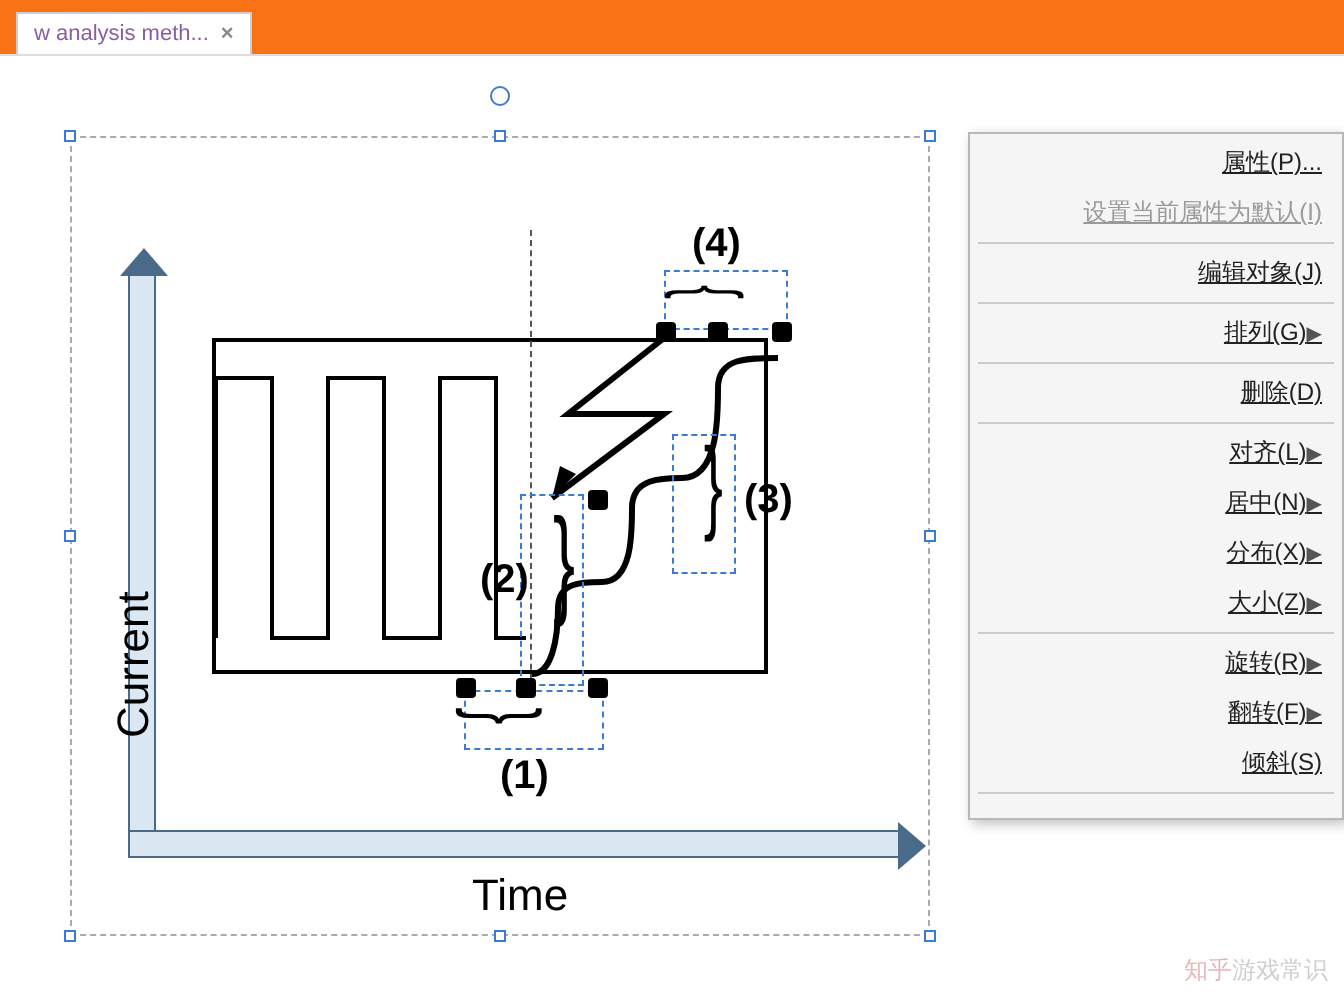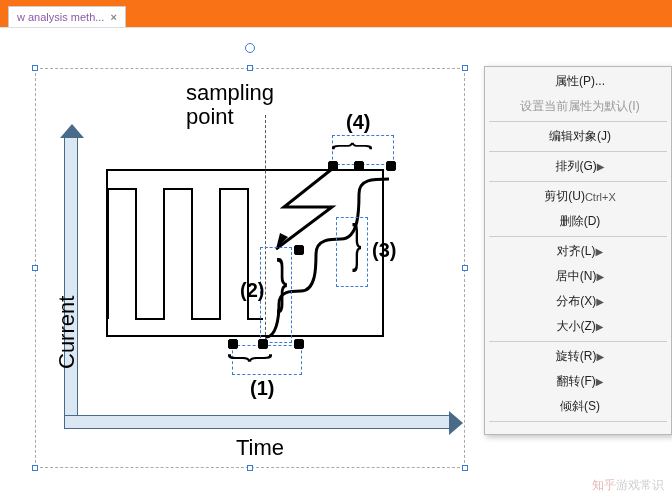--- a/index.html
+++ b/index.html
@@ -15,21 +15,21 @@
   .obj-box { position: absolute; border: 1px dashed #3a7bd5; }
   .axis-label { position: absolute; font-family: Arial; font-size: 22px; color: #000; }
   .y-label { transform: rotate(-90deg); transform-origin: left top; }
   .big-arrow { position: absolute; background: #dbe7f3; border: 1.5px solid #4a6a8a; }
   .chart-frame { position: absolute; border: 2px solid #000; background: #fff; }
   .waveform { position: absolute; }
   .num-label { position: absolute; font-family: Arial; font-size: 20px; font-weight: bold; }
   .brace { position: absolute; font-family: Arial; font-size: 36px; line-height: 1; user-select: none; }
   .dashed-v { position: absolute; border-left: 1.5px dashed #555; }
   .ctx-menu { position: absolute; top: 38px; right: 0; width: 188px; background: #f5f5f5; border: 1px solid #b8b8b8; box-shadow: 2px 2px 6px rgba(0,0,0,.25); padding: 2px 0; font-size: 12px; z-index: 100; }
-  .ctx-item { padding: 4px 10px 4px 14px; display: flex; justify-content: center; align-items: center; cursor: default; color: #222; }
+  .ctx-item { padding: 4px 10px 4px 14px; display: flex; justify-content: flex-end; align-items: center; cursor: default; color: #222; text-decoration: underline; }
   .ctx-item.highlight { background: #d6e4f2; }
   .ctx-item.disabled { color: #9a9a9a; }
   .ctx-sep { height: 1px; background: #ccc; margin: 2px 4px; }
   .ctx-arrow { color: #555; font-size: 10px; }
   .ctx-short { color: #555; font-size: 11px; }
   .right-clip { position: absolute; top: 100px; right: -30px; width: 60px; height: 300px; }
   .watermark { position: absolute; bottom: 6px; right: 56px; font-size: 12px; color: #d99; opacity: .7; }
   .watermark2 { position: absolute; bottom: 6px; right: 8px; font-size: 12px; color: #bbb; opacity: .7; }
 </style>
 </head>
@@ -48,22 +48,20 @@
     <div class="sel-handle" style="top:-4px;left:-4px"></div>
     <div class="sel-handle" style="top:-4px;left:50%;margin-left:-3px"></div>
     <div class="sel-handle" style="top:-4px;right:-4px"></div>
     <div class="sel-handle" style="top:50%;left:-4px;margin-top:-3px"></div>
     <div class="sel-handle" style="top:50%;right:-4px;margin-top:-3px"></div>
     <div class="sel-handle" style="bottom:-4px;left:-4px"></div>
     <div class="sel-handle" style="bottom:-4px;left:50%;margin-left:-3px"></div>
     <div class="sel-handle" style="bottom:-4px;right:-4px"></div>
     <div class="rot-handle" style="top:-26px;left:50%;margin-left:-5px"></div>
 
-    <div class="axis-label" style="top:12px;left:150px;white-space:pre;line-height:1.1">sampling
-point</div>
 
     <div class="big-arrow" style="left:28px;top:66px;width:14px;height:290px">
       <div style="position:absolute;top:-12px;left:-5px;width:0;height:0;border-left:12px solid transparent;border-right:12px solid transparent;border-bottom:14px solid #4a6a8a"></div>
     </div>
     <div class="axis-label y-label" style="top:300px;left:18px">Current</div>
 
     <div class="big-arrow" style="left:28px;top:346px;width:388px;height:14px">
       <div style="position:absolute;right:-12px;top:-5px;width:0;height:0;border-top:12px solid transparent;border-bottom:12px solid transparent;border-left:14px solid #4a6a8a"></div>
     </div>
     <div class="axis-label" style="top:366px;left:200px">Time</div>
@@ -132,24 +130,20 @@
       <div class="ctx-item">
         <span>编辑对象(J)</span>
       </div>
       <div class="ctx-sep"></div>
       <div class="ctx-item">
         <span>排列(G)</span>
         <span class="ctx-arrow">▶</span>
       </div>
       <div class="ctx-sep"></div>
       <div class="ctx-item">
-        <span>剪切(U)</span>
-        <span class="ctx-short">Ctrl+X</span>
-      </div>
-      <div class="ctx-item">
         <span>删除(D)</span>
       </div>
       <div class="ctx-sep"></div>
       <div class="ctx-item">
         <span>对齐(L)</span>
         <span class="ctx-arrow">▶</span>
       </div>
       <div class="ctx-item">
         <span>居中(N)</span>
         <span class="ctx-arrow">▶</span>

